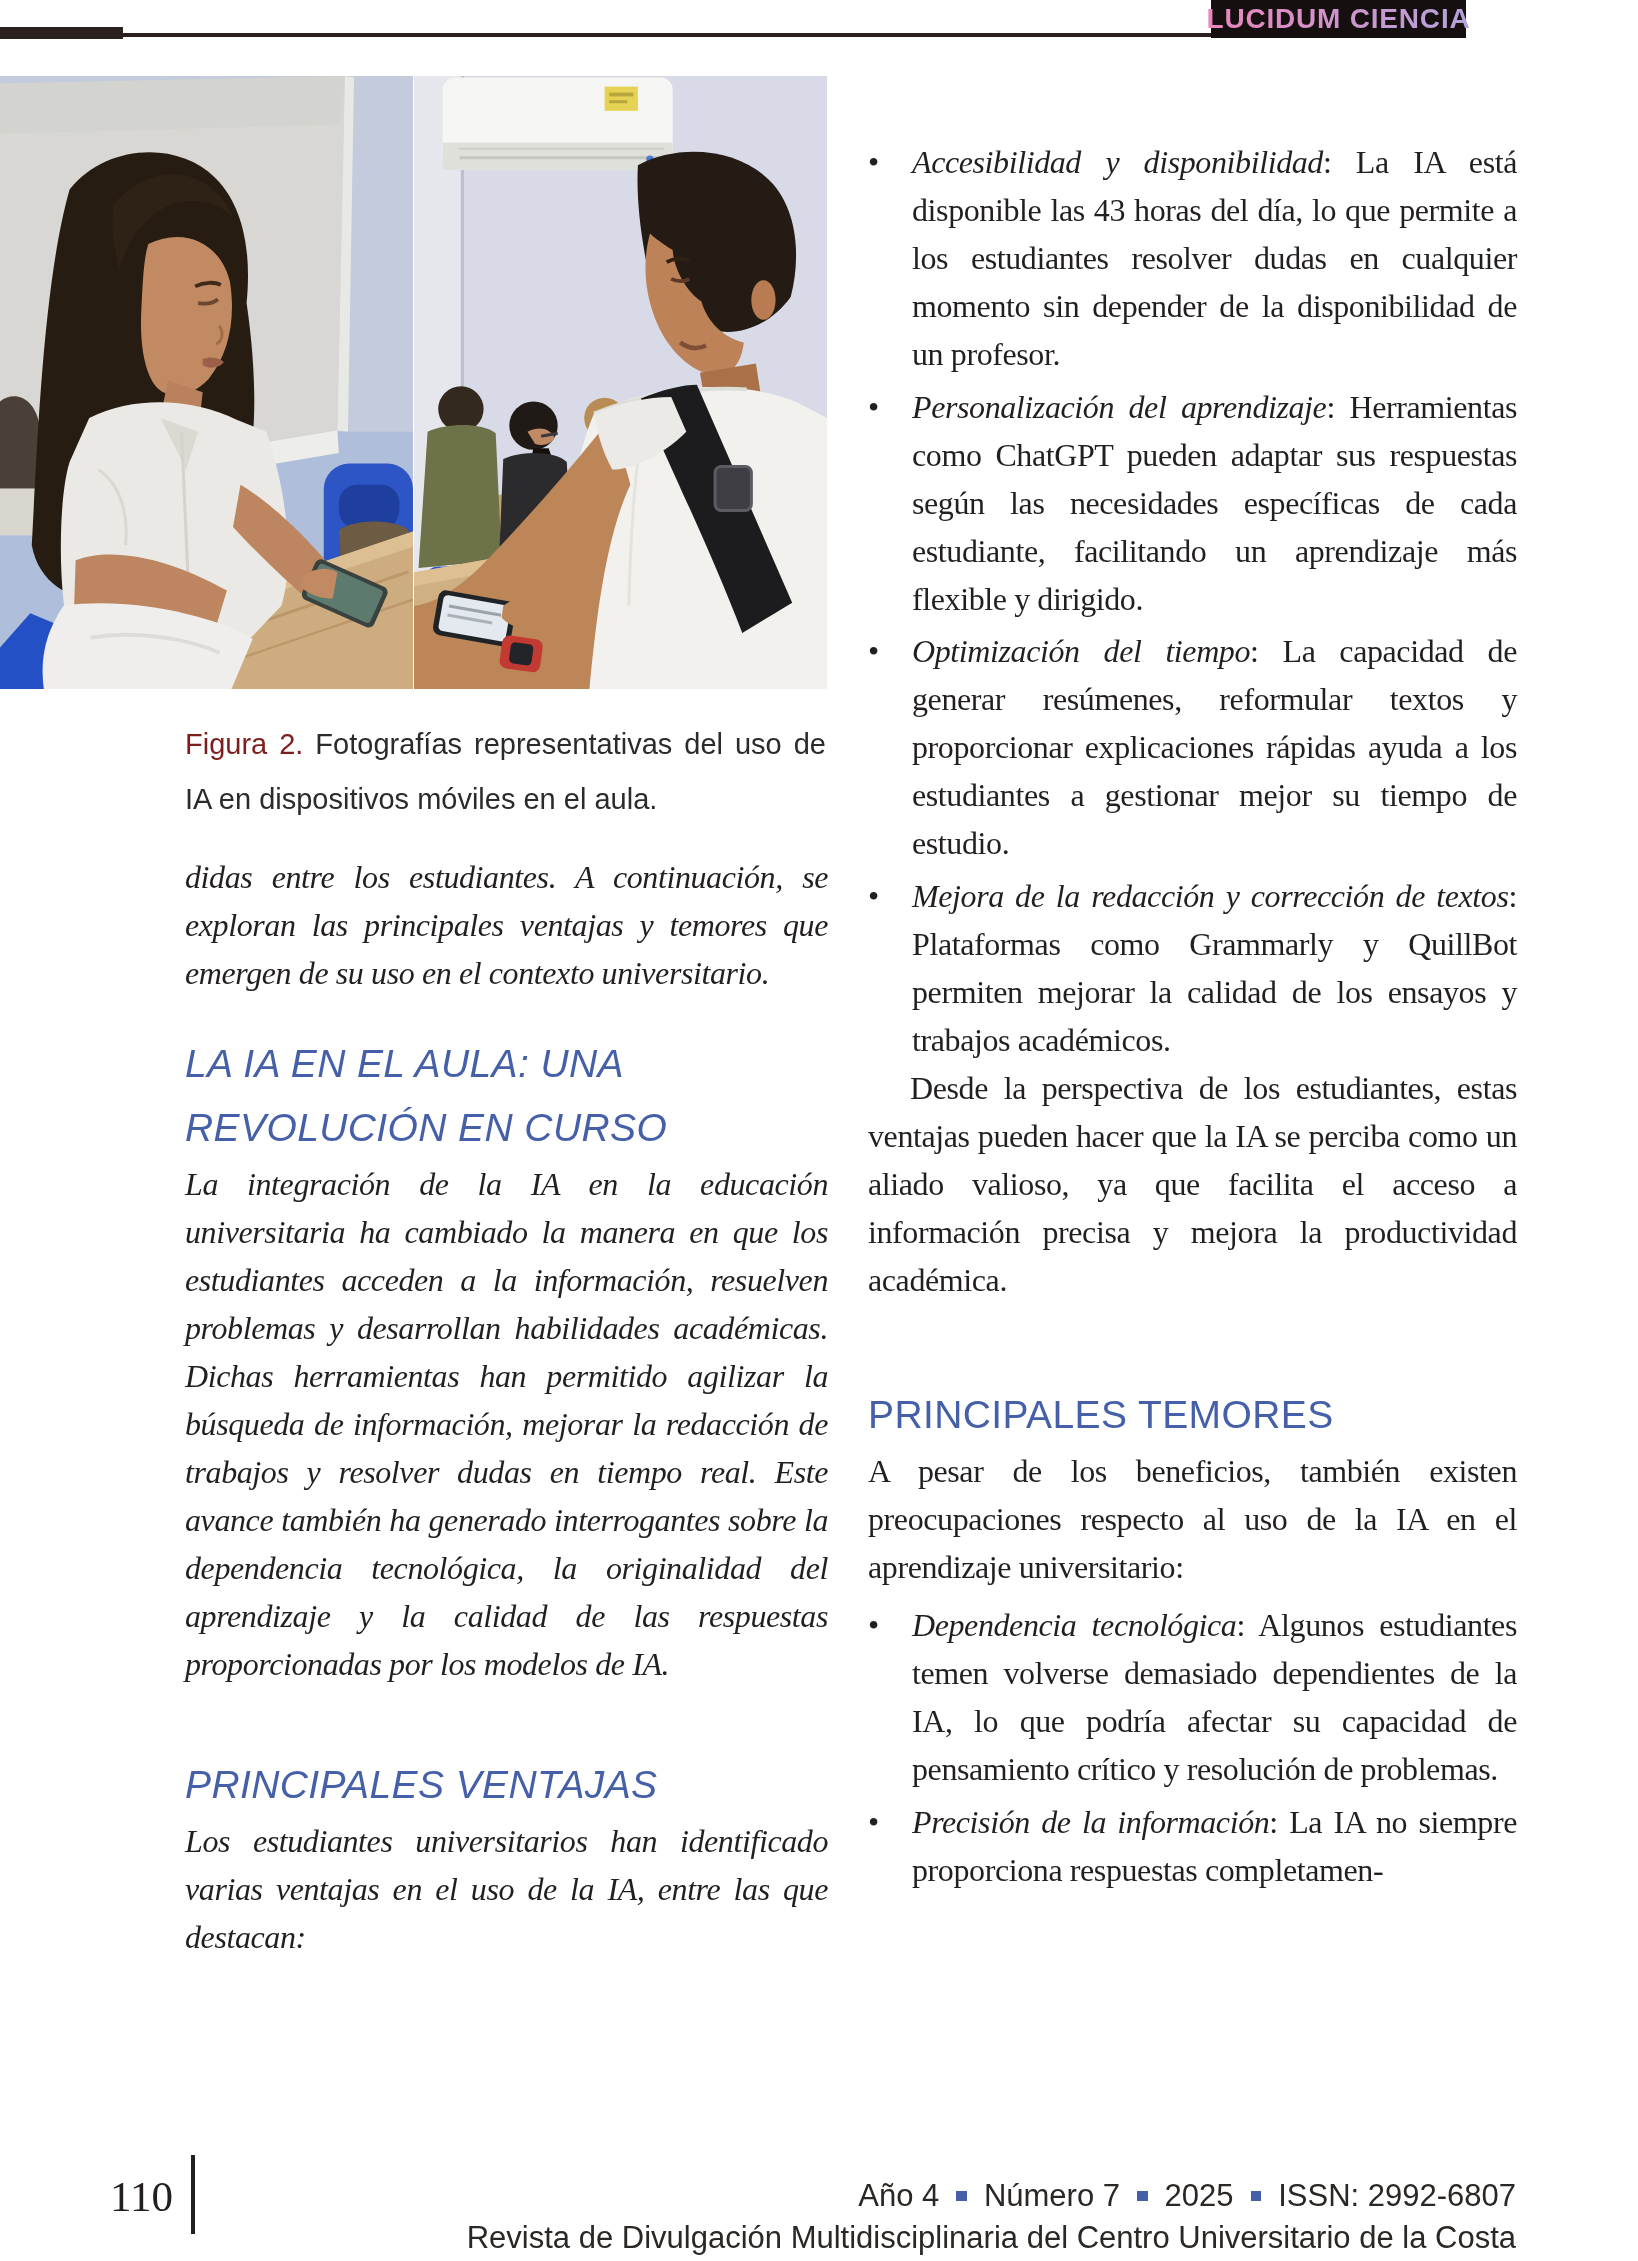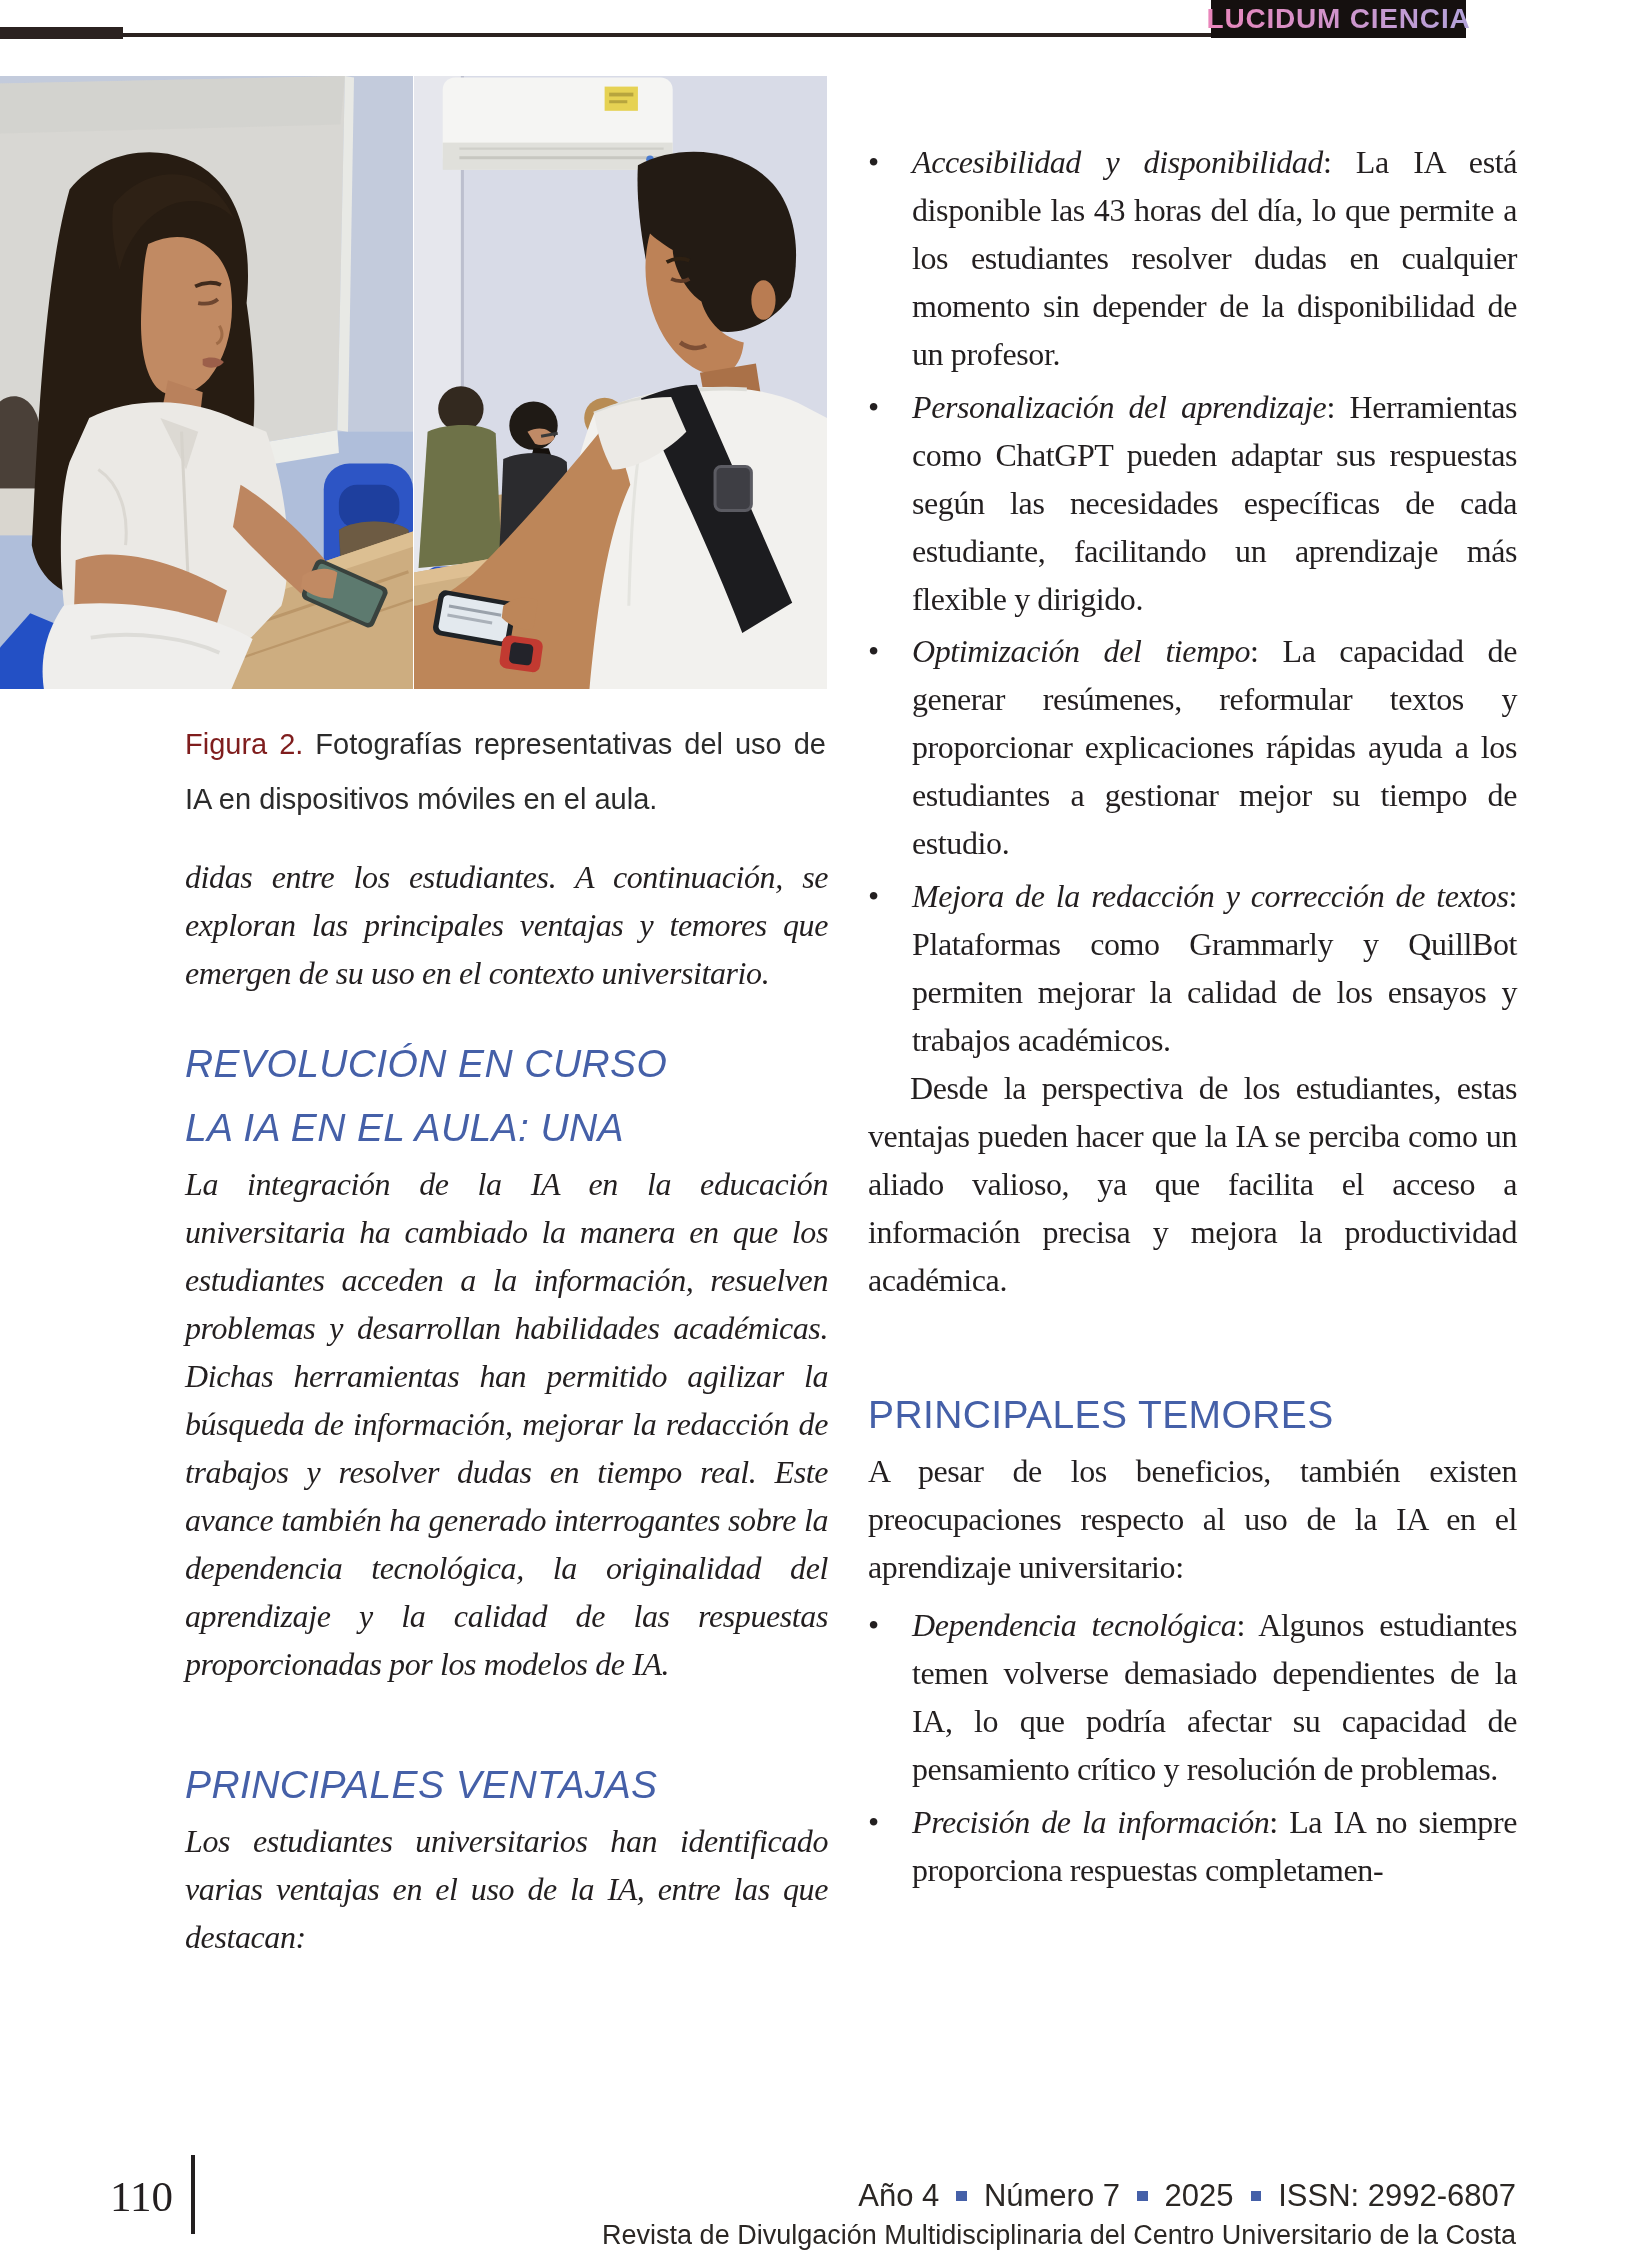--- a/index.html
+++ b/index.html
@@ -51,21 +51,21 @@
   .bullet .bt{flex:1;text-align:justify;}
   .lead{font-style:italic;}
 
   
   .pagenum{position:absolute;left:110px;top:2172px;font-size:43px;font-family:"Liberation Serif",serif;color:#231f20;}
   .pagebar{position:absolute;left:191px;top:2155px;width:3.8px;height:79px;background:#231f20;}
   .footer-meta{position:absolute;right:122px;top:2178px;display:flex;align-items:center;gap:17px;
     font-family:"Liberation Sans",sans-serif;font-size:31px;color:#2b2724;white-space:nowrap;}
   .sq{width:10.6px;height:10.6px;background:#4560a8;}
   .footer-rev{position:absolute;right:122px;top:2220px;
-    font-family:"Liberation Sans",sans-serif;font-size:27px;color:#2b2724;white-space:nowrap;}
+    font-family:"Liberation Sans",sans-serif;font-size:31px;color:#2b2724;white-space:nowrap;}
 </style>
 </head>
 <body>
 
 <div class="page">
 
   <div class="rule-thick"></div>
   <div class="rule-thin"></div>
   <div class="logo-box">
     <span class="logo-text">LUCIDUM CIENCIA</span>
@@ -187,22 +187,22 @@
     </svg>
   </div>
 
   <div class="caption">
     <span class="fig">Figura 2.</span><span> Fotografías representativas del uso de IA en dispositivos móviles en el aula.</span>
   </div>
 
   <div class="col" id="col-left">
     <p>didas entre los estudiantes. A continuación, se exploran las principales ventajas y temores que emergen de su uso en el contexto universitario.</p>
     <div class="sec mt46">
+      <div>LA IA EN EL AULA: UNA</div>
       <div>REVOLUCIÓN EN CURSO</div>
-      <div>LA IA EN EL AULA: UNA</div>
     </div>
     <p class="mt62">La integración de la IA en la educación universitaria ha cambiado la manera en que los estudiantes acceden a la información, resuelven problemas y desarrollan habilidades académicas. Dichas herramientas han permitido agilizar la búsqueda de información, mejorar la redacción de trabajos y resolver dudas en tiempo real. Este avance también ha generado interrogantes sobre la dependencia tecnológica, la originalidad del aprendizaje y la calidad de las respuestas proporcionadas por los modelos de IA.</p>
     <div class="sec mt86">PRINCIPALES VENTAJAS</div>
     <p class="mt66">Los estudiantes universitarios han identificado varias ventajas en el uso de la IA, entre las que destacan:</p>
   </div>
 
   <div class="col" id="col-right">
     <div>
       <div class="bullet">
         <span class="dot">•</span>

